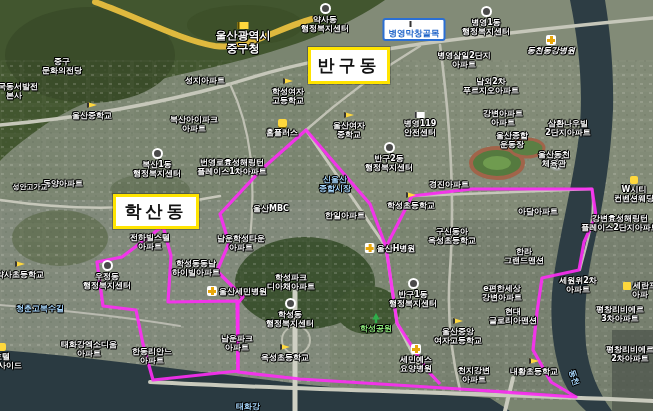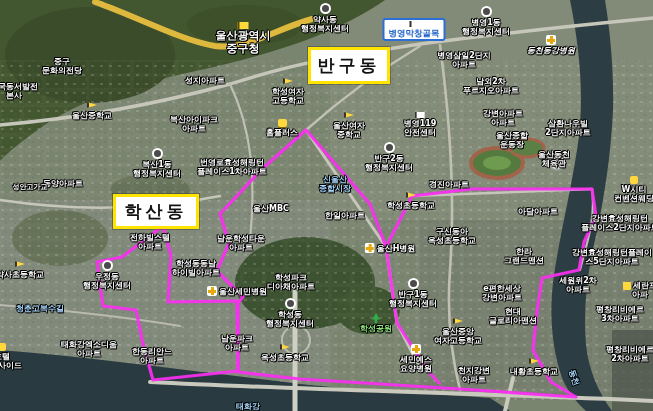--- a/index.html
+++ b/index.html
@@ -250,24 +250,20 @@
       <div class="map-label" style="left: 390px; top: 243px;">
         <div class="line"><span class="icon icon-hospital icon-inline"></span>울산H병원</div>
       </div>
       <div class="map-label" style="left: 538px; top: 207px;">
         <div class="line">아담아파트</div>
       </div>
       <div class="map-label" style="left: 620px; top: 214px;">
         <div class="line">강변효성해링턴</div>
         <div class="line">플레이스2단지아파트</div>
       </div>
-      <div class="map-label" style="left: 612px; top: 248px;">
-        <div class="line">강변효성해링턴플레이</div>
-        <div class="line">스5단지아파트</div>
-      </div>
       <div class="map-label" style="left: 524px; top: 247px;">
         <div class="line">한라</div>
         <div class="line">그랜드맨션</div>
       </div>
       <div class="map-label" style="left: 578px; top: 276px;">
         <div class="line">세원위2차</div>
         <div class="line">아파트</div>
       </div>
       <div class="map-label" style="left: 640px; top: 281px;">
         <div class="line"><span class="icon icon-shop icon-inline"></span>세란프</div>

